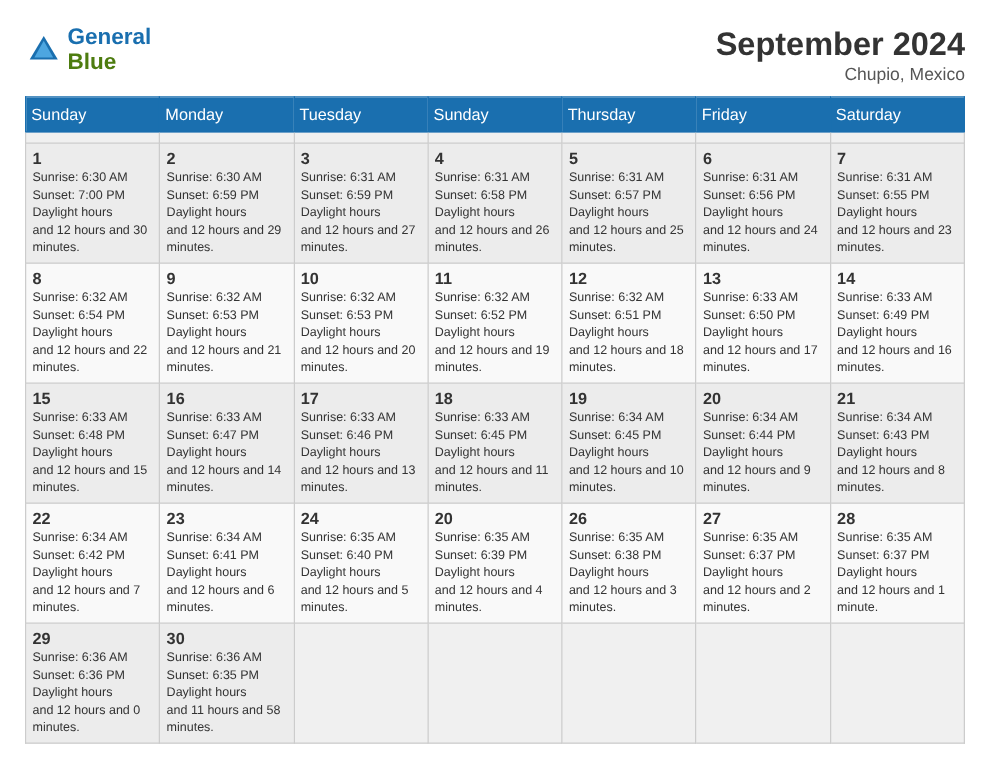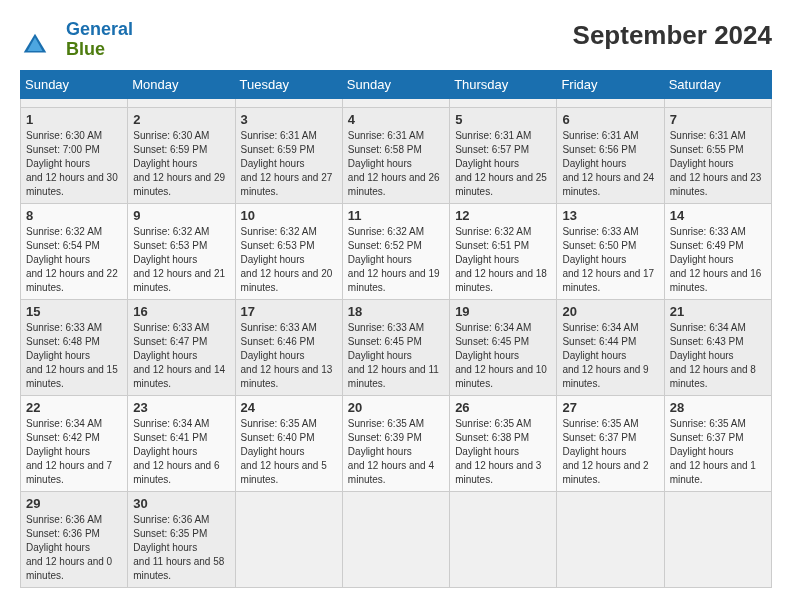--- a/index.html
+++ b/index.html
@@ -11,22 +11,22 @@
       padding: 20px;
     }
     .header {
       display: flex;
       justify-content: space-between;
       align-items: flex-start;
       margin-bottom: 10px;
     }
     .logo {
       display: flex;
-      align-items: flex-end;
-      gap: 16px;
+      align-items: center;
+      gap: 4px;
     }
     .logo-text {
       font-size: 18px;
       font-weight: bold;
       color: #333;
       line-height: 1.1;
     }
     .logo-text span { color: #1a6faf; }
     .logo-icon {
       width: 30px;
@@ -95,20 +95,21 @@
       <polygon points="20,5 35,30 5,30" fill="#1a6faf"></polygon>
       <polygon points="20,10 30,28 10,28" fill="#4da6e0"></polygon>
     </svg>
     <div class="logo-text">
       <div><span>General</span></div>
       <div><span style="color:#4d7c0f">Blue</span></div>
     </div>
   </div>
   <div class="title-block">
     <div class="month-title">September 2024</div>
+    <div class="location">Chupio, Mexico</div>
   </div>
 </div>
 
 <table class="calendar">
   <thead>
     <tr>
       <th>Sunday</th>
       <th>Monday</th>
       <th>Tuesday</th>
       <th>Sunday</th>

